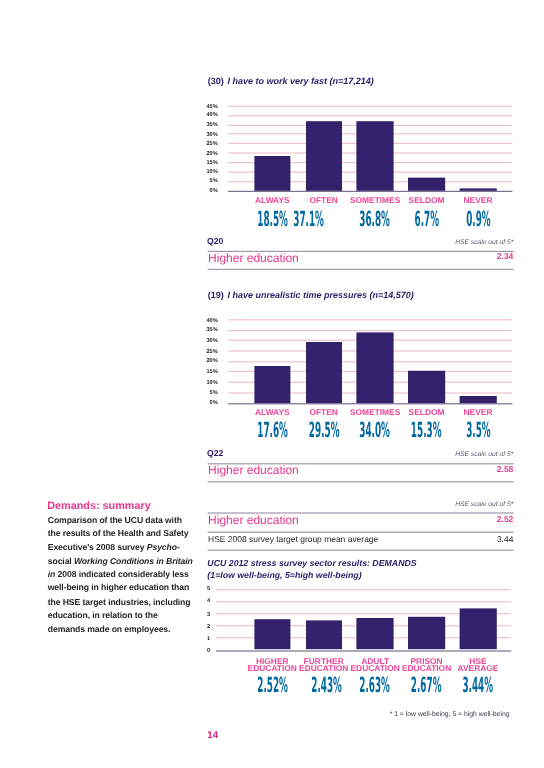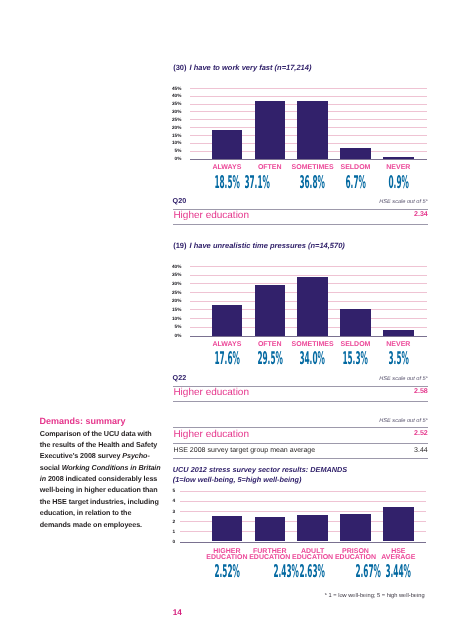--- a/index.html
+++ b/index.html
@@ -165,20 +165,20 @@
       </div>
       <div class="catlab" style="left:329.47999999999996px;top:548.6px;width:52px;line-height:6.2px;">
         <div>PRISON</div>
         <div>EDUCATION</div>
       </div>
       <div class="catlab" style="left:372.34px;top:548.6px;width:52px;line-height:6.2px;">
         <div>HSE</div>
         <div>AVERAGE</div>
       </div>
       <div class="pct" style="left:186.89999999999998px;top:563.5px;width:80px;text-align:center;"><span class="pctinner" style="display:inline-block;transform:scaleX(0.47);transform-origin:center;">2.52%</span></div>
-      <div class="pct" style="left:229.76px;top:563.5px;width:84px;text-align:right;"><span class="pctinner" style="display:inline-block;transform:scaleX(0.47);transform-origin:center;">2.43%</span></div>
+      <div class="pct" style="left:229.76px;top:563.5px;width:84px;text-align:center;"><span class="pctinner" style="display:inline-block;transform:scaleX(0.47);transform-origin:center;">2.43%</span></div>
       <div class="pct" style="left:272.61999999999995px;top:563.5px;width:80px;text-align:center;"><span class="pctinner" style="display:inline-block;transform:scaleX(0.47);transform-origin:center;">2.63%</span></div>
-      <div class="pct" style="left:315.47999999999996px;top:563.5px;width:80px;text-align:right;"><span class="pctinner" style="display:inline-block;transform:scaleX(0.47);transform-origin:center;">2.67%</span></div>
+      <div class="pct" style="left:315.47999999999996px;top:563.5px;width:80px;text-align:center;"><span class="pctinner" style="display:inline-block;transform:scaleX(0.47);transform-origin:center;">2.67%</span></div>
       <div class="pct" style="left:358.34px;top:563.5px;width:80px;text-align:center;"><span class="pctinner" style="display:inline-block;transform:scaleX(0.47);transform-origin:center;">3.44%</span></div>
       <div class="footnote" style="left:324.7px;top:592.6px;">* 1 = low well-being; 5 = high well-being</div>
     </div>
 
 </div>
 
 </body></html>

